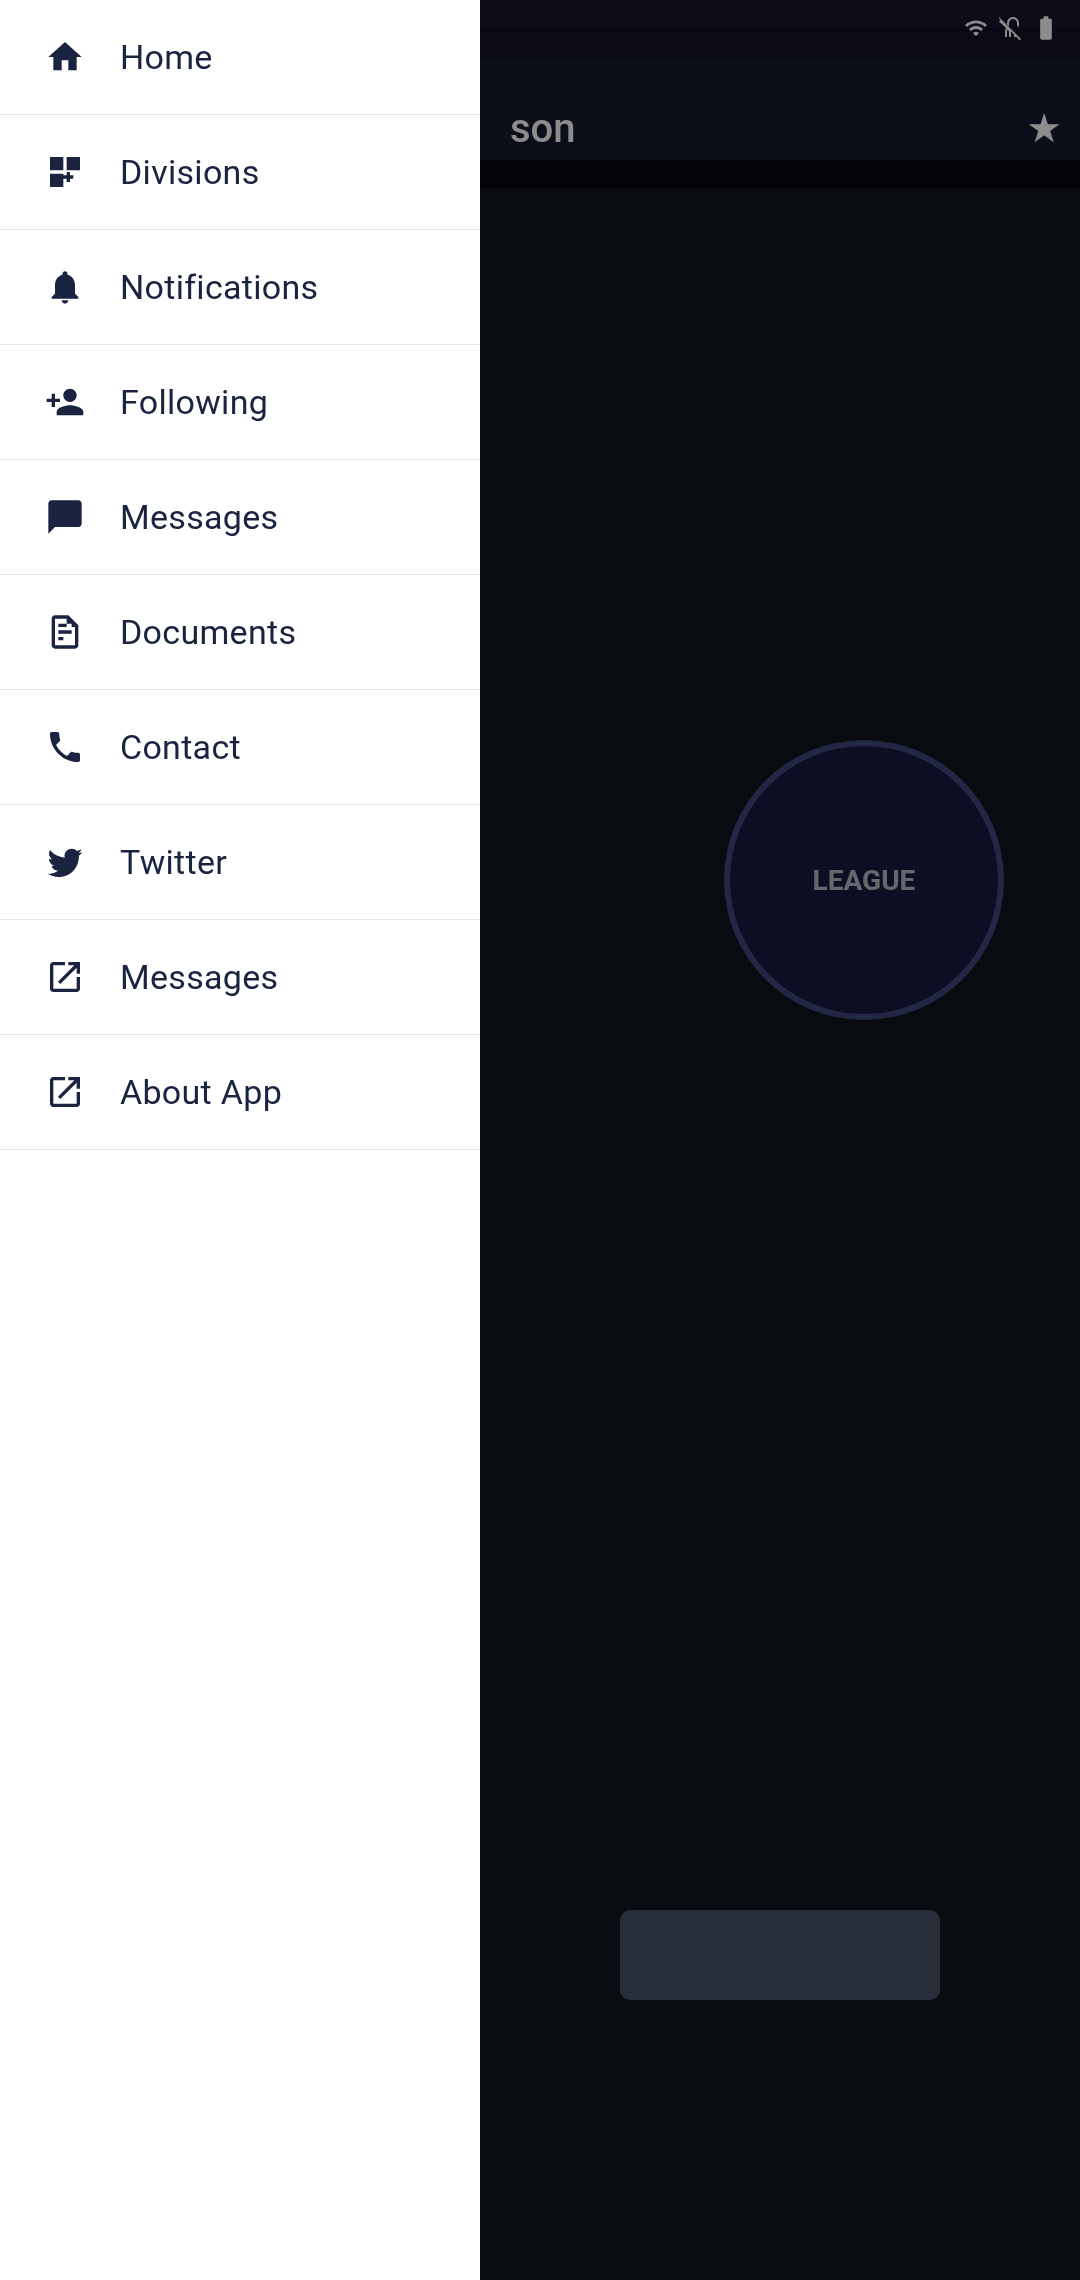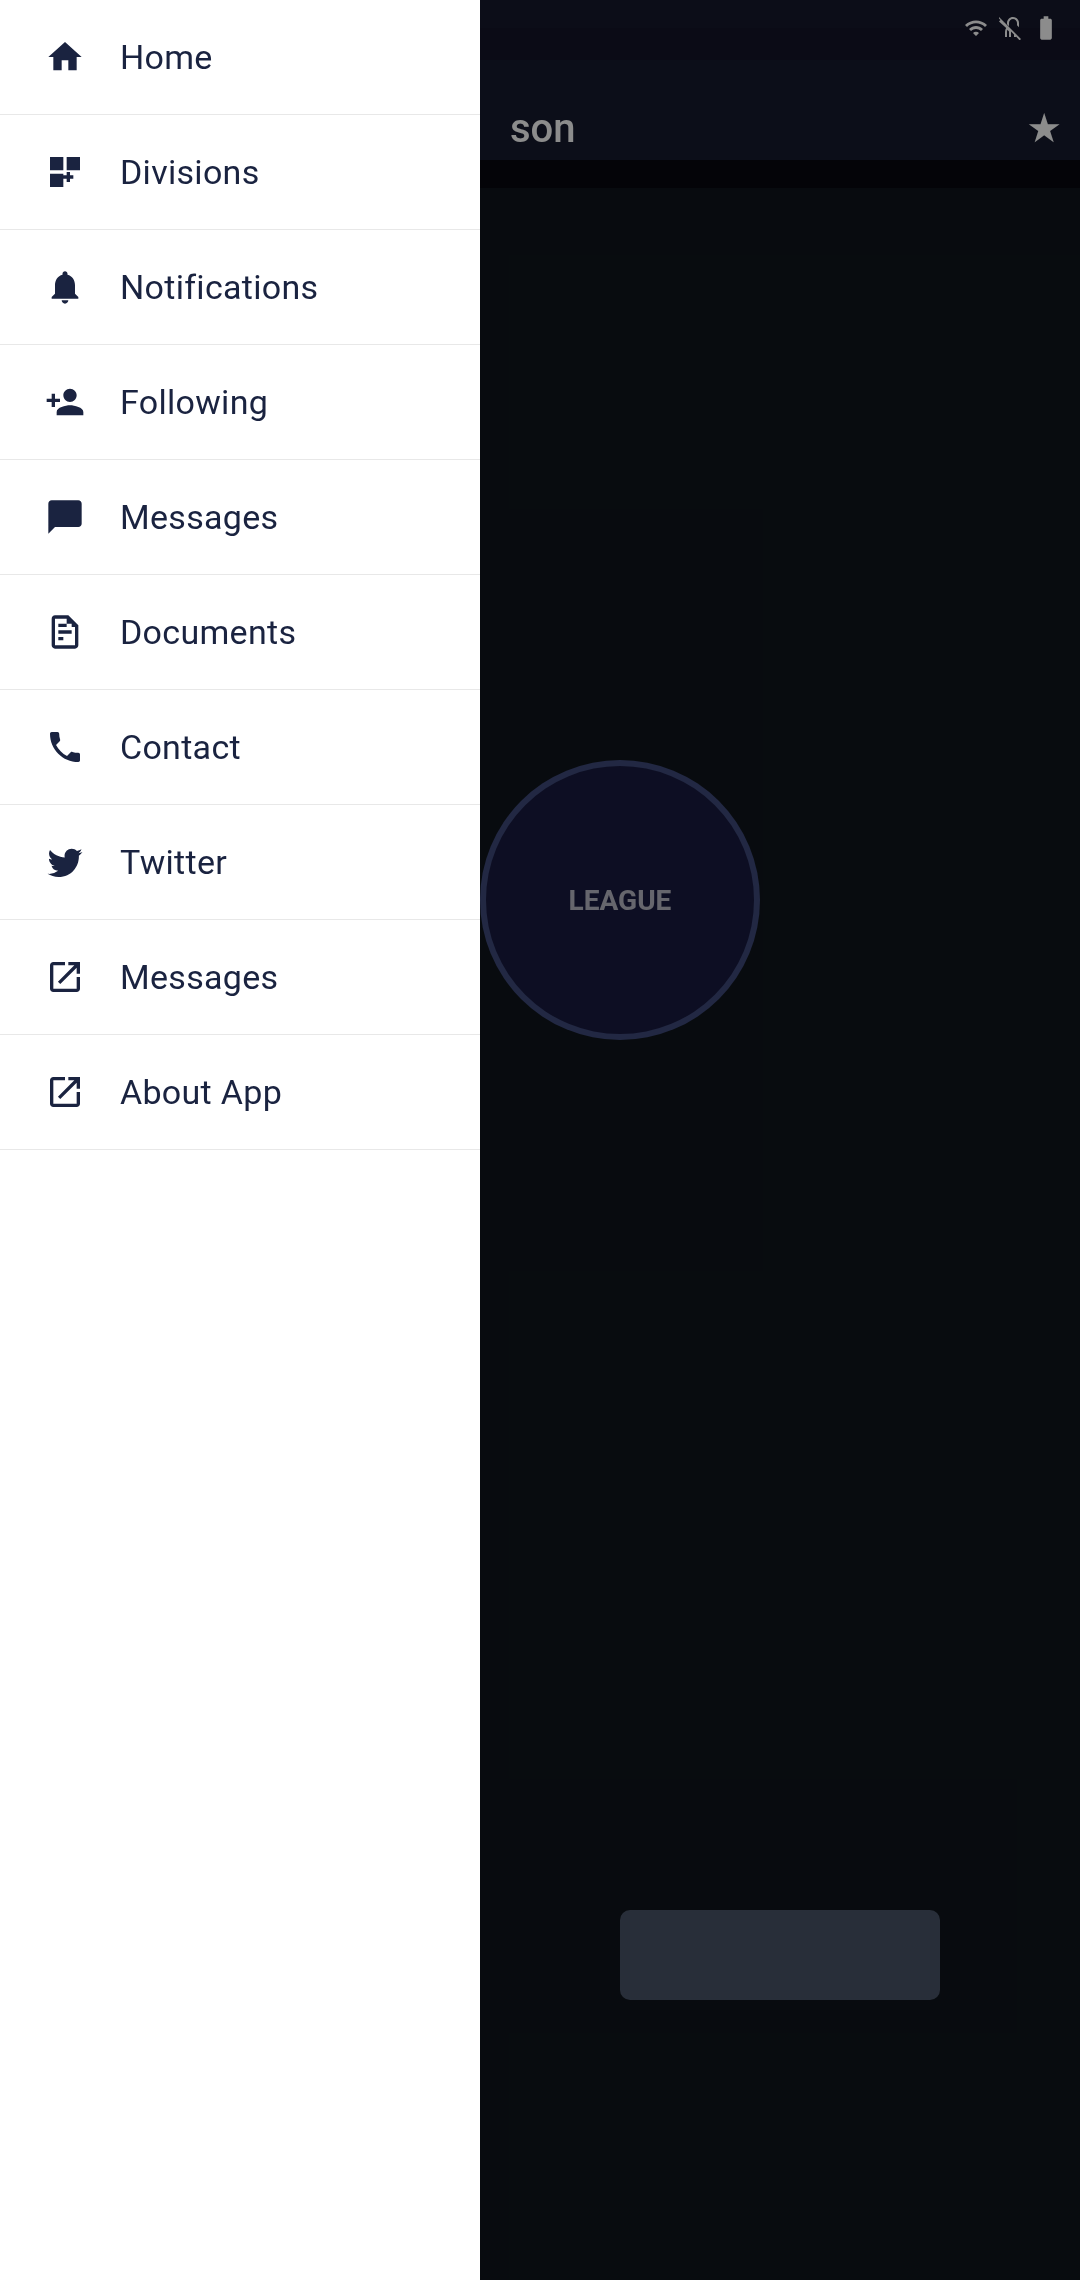--- a/index.html
+++ b/index.html
@@ -104,27 +104,27 @@
       position: absolute;
       top: 160px;
       left: 480px;
       width: 600px;
       height: 2120px;
       background: rgba(0, 0, 0, 0.65);
     }
 
     .bg-league-logo {
       position: absolute;
-      top: 600px;
+      top: 580px;
       left: 480px;
       width: 524px;
       height: 600px;
       display: flex;
       align-items: center;
-      justify-content: flex-start;
+      justify-content: flex-end;
     }
 
     .league-circle {
       width: 280px;
       height: 280px;
       border-radius: 50%;
       background: rgba(30, 30, 80, 0.7);
       border: 6px solid rgba(100, 120, 180, 0.5);
       display: flex;
       align-items: center;

